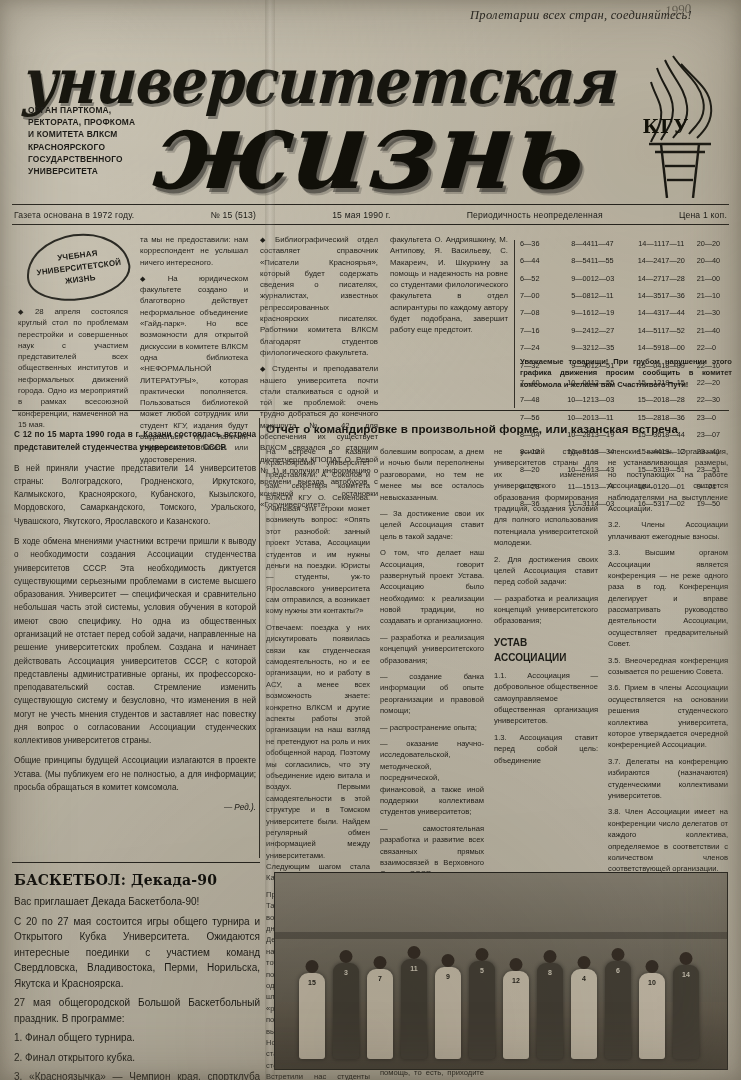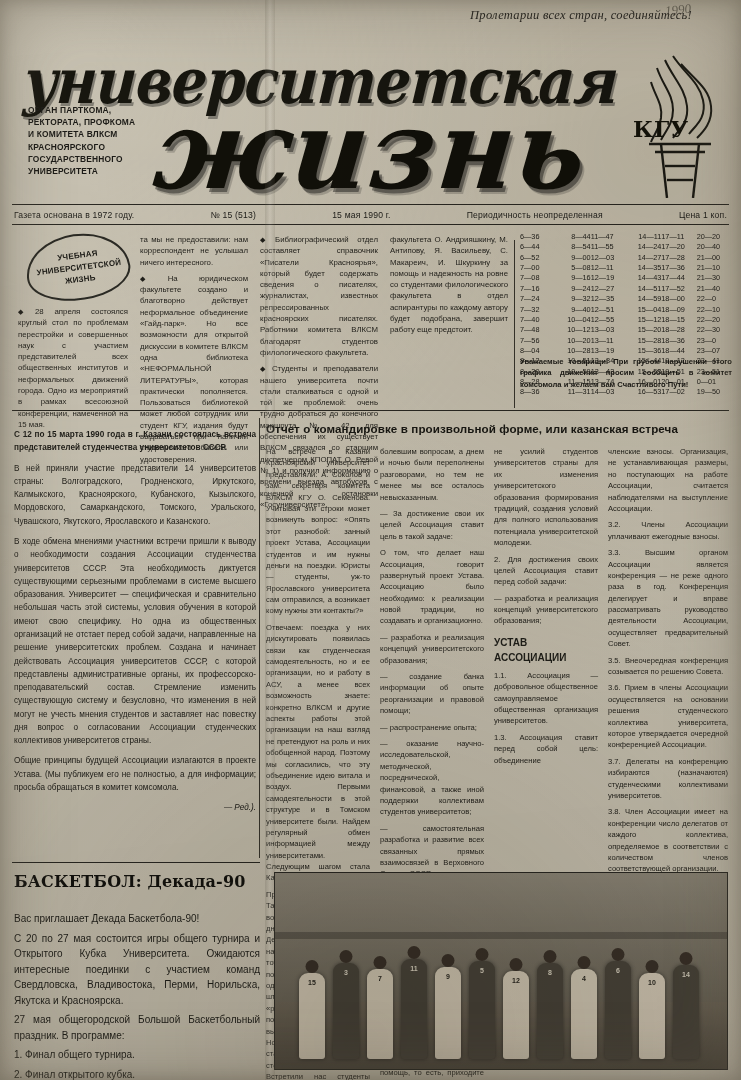--- a/index.html
+++ b/index.html
@@ -112,21 +112,21 @@
     right: 16px;
     width: 110px;
     height: 150px;
   }
   .kgu {
     position: absolute;
     top: 90px;
     right: 52px;
     font-family: "DejaVu Serif", serif;
     font-weight: 700;
-    font-size: 22px;
+    font-size: 18px;
     color: #141309;
     letter-spacing: 1px;
   }
 
   
   .rule {
     position: absolute;
     left: 12px;
     right: 12px;
     border-top: 1.4px solid #2a2822;
@@ -198,20 +198,21 @@
     left: 520px;
     width: 212px;
     font-family: "Liberation Sans", sans-serif;
     font-size: 7.3px;
     line-height: 1.42;
     color: #23221d;
   }
   .numtable .trow {
     display: flex;
     justify-content: space-between;
+    margin-top: 7px;
   }
   .numtable .trow span { width: 26%; }
   .numtable .trow span:nth-child(2),
   .numtable .trow span:nth-child(4) { text-align: right; }
 
   .congrats {
     position: absolute;
     top: 356px;
     left: 520px;
     width: 212px;
@@ -285,24 +286,24 @@
   
   .basket {
     position: absolute;
     top: 872px;
     left: 14px;
     width: 246px;
   }
   .basket-h {
     font-family: "DejaVu Serif", serif;
     font-weight: 700;
-    font-size: 16px;
+    font-size: 14px;
     letter-spacing: .2px;
     color: #14130e;
-    margin-bottom: 20px;
+    margin-bottom: 6px;
   }
   .basket-b {
     font-family: Liberation Sans, sans-serif;
     font-size: 10px;
     line-height: 1.55;
     text-align: justify;
     color: #201f19;
   }
   .basket-b p { margin: 0 0 4px 0; }
 

